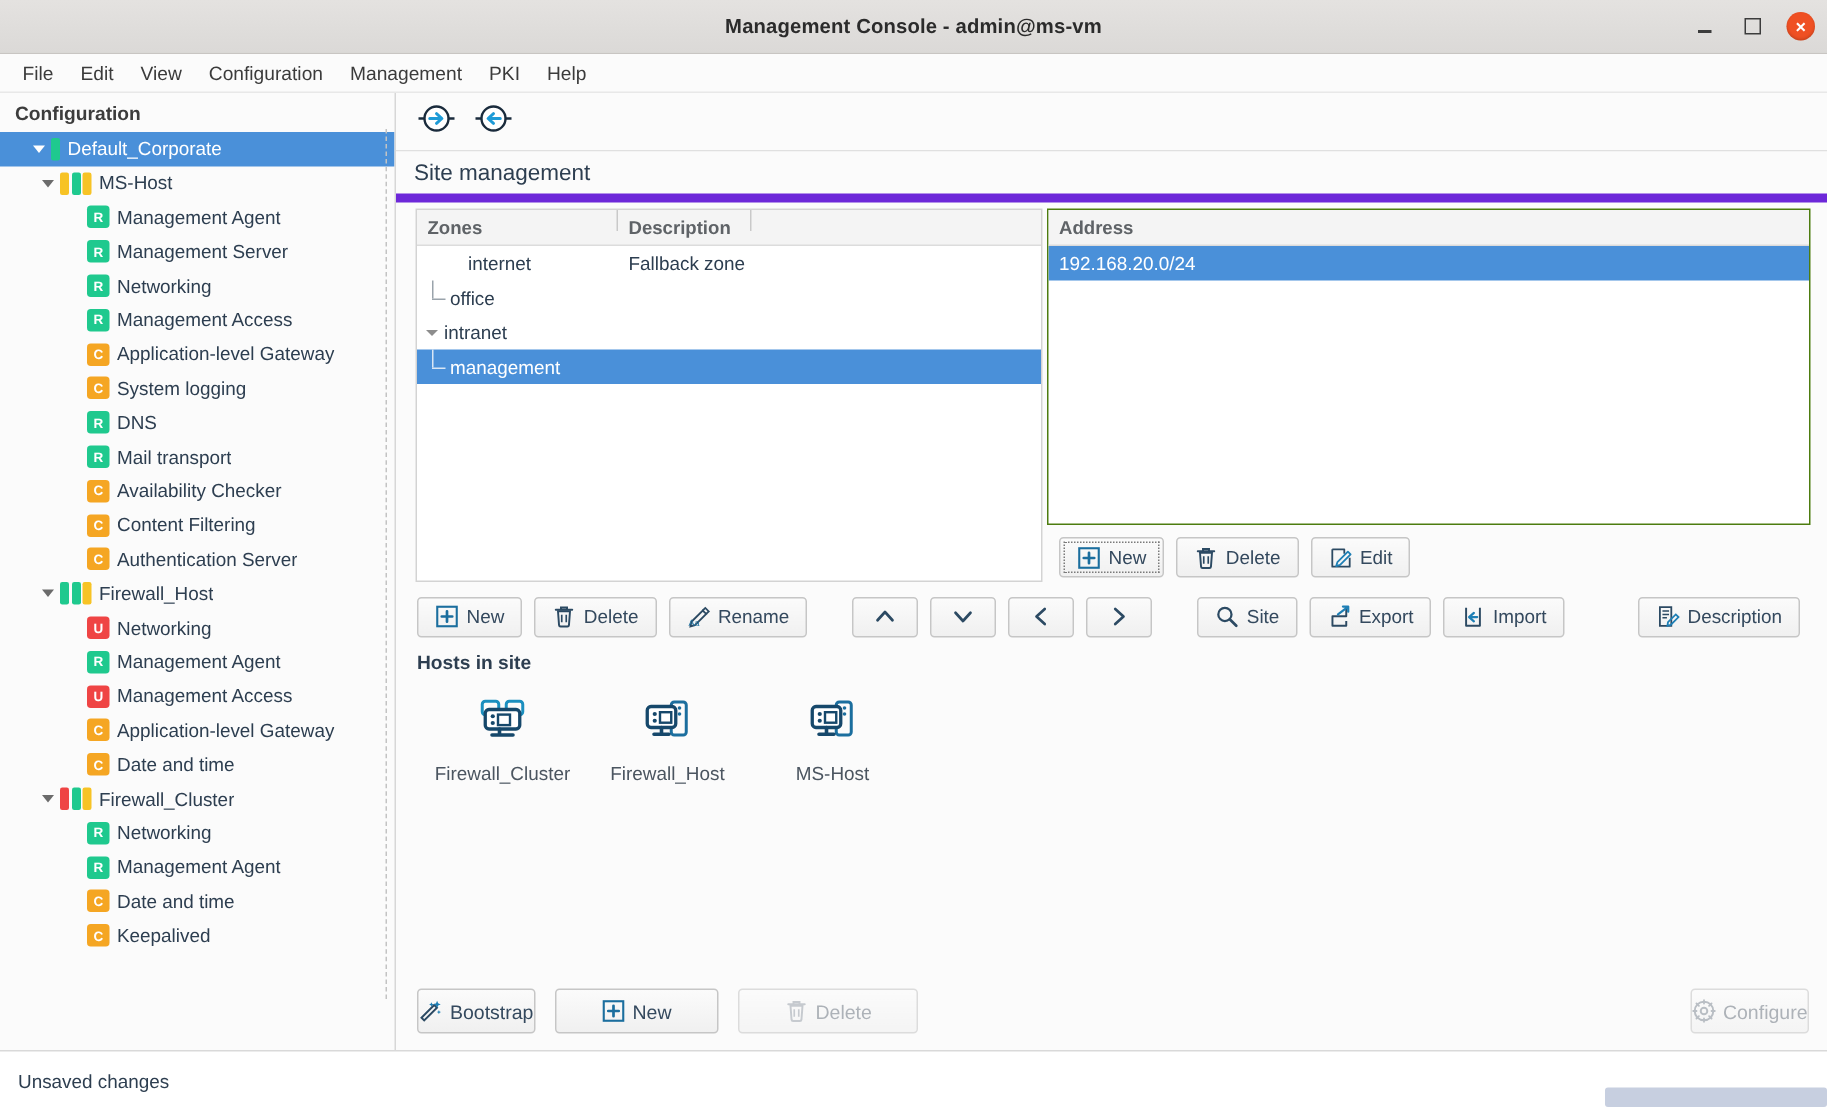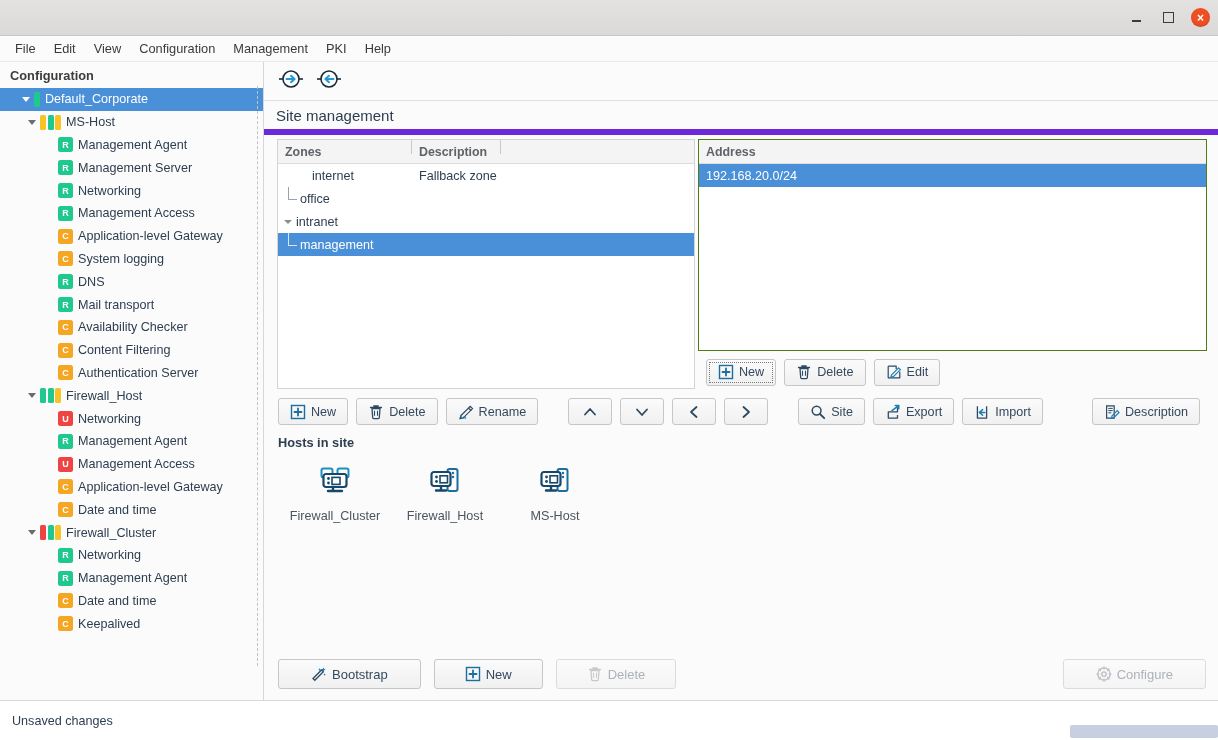--- a/index.html
+++ b/index.html
@@ -398,21 +398,21 @@
     white-space: nowrap;
   }
   .bottom-btns {
     height: 46px;
     flex: 0 0 46px;
     display: flex;
     align-items: center;
     gap: 13px;
     padding: 0 2px 6px 2px;
   }
-  .btn-lg { height: 30px; padding: 0 32px; font-size: 13px; }
+  .btn-lg { height: 30px; padding: 0 0; font-size: 13px; }
   .btn-xl { height: 30px; padding: 0 30px; font-size: 13px; }
 
   .content-inner {
     flex: 1 1 auto;
     display: flex;
     flex-direction: column;
     min-height: 0;
     padding: 0 10px 0 12px;
   }
 
@@ -438,20 +438,21 @@
     background: #c7cfe0;
     border-radius: 2px;
   }
 </style>
 </head>
 <body>
 
 <div id="app">
 
   <div class="titlebar">
+    <div class="title-text">Management Console - admin@ms-vm</div>
     <div class="win-controls">
       <div class="win-btn win-min"></div>
       <div class="win-btn win-max"></div>
       <div class="win-close">×</div>
     </div>
   </div>
 
   <div class="menubar" id="menubar">
       <div class="menu-item">File</div>
       <div class="menu-item">Edit</div>

